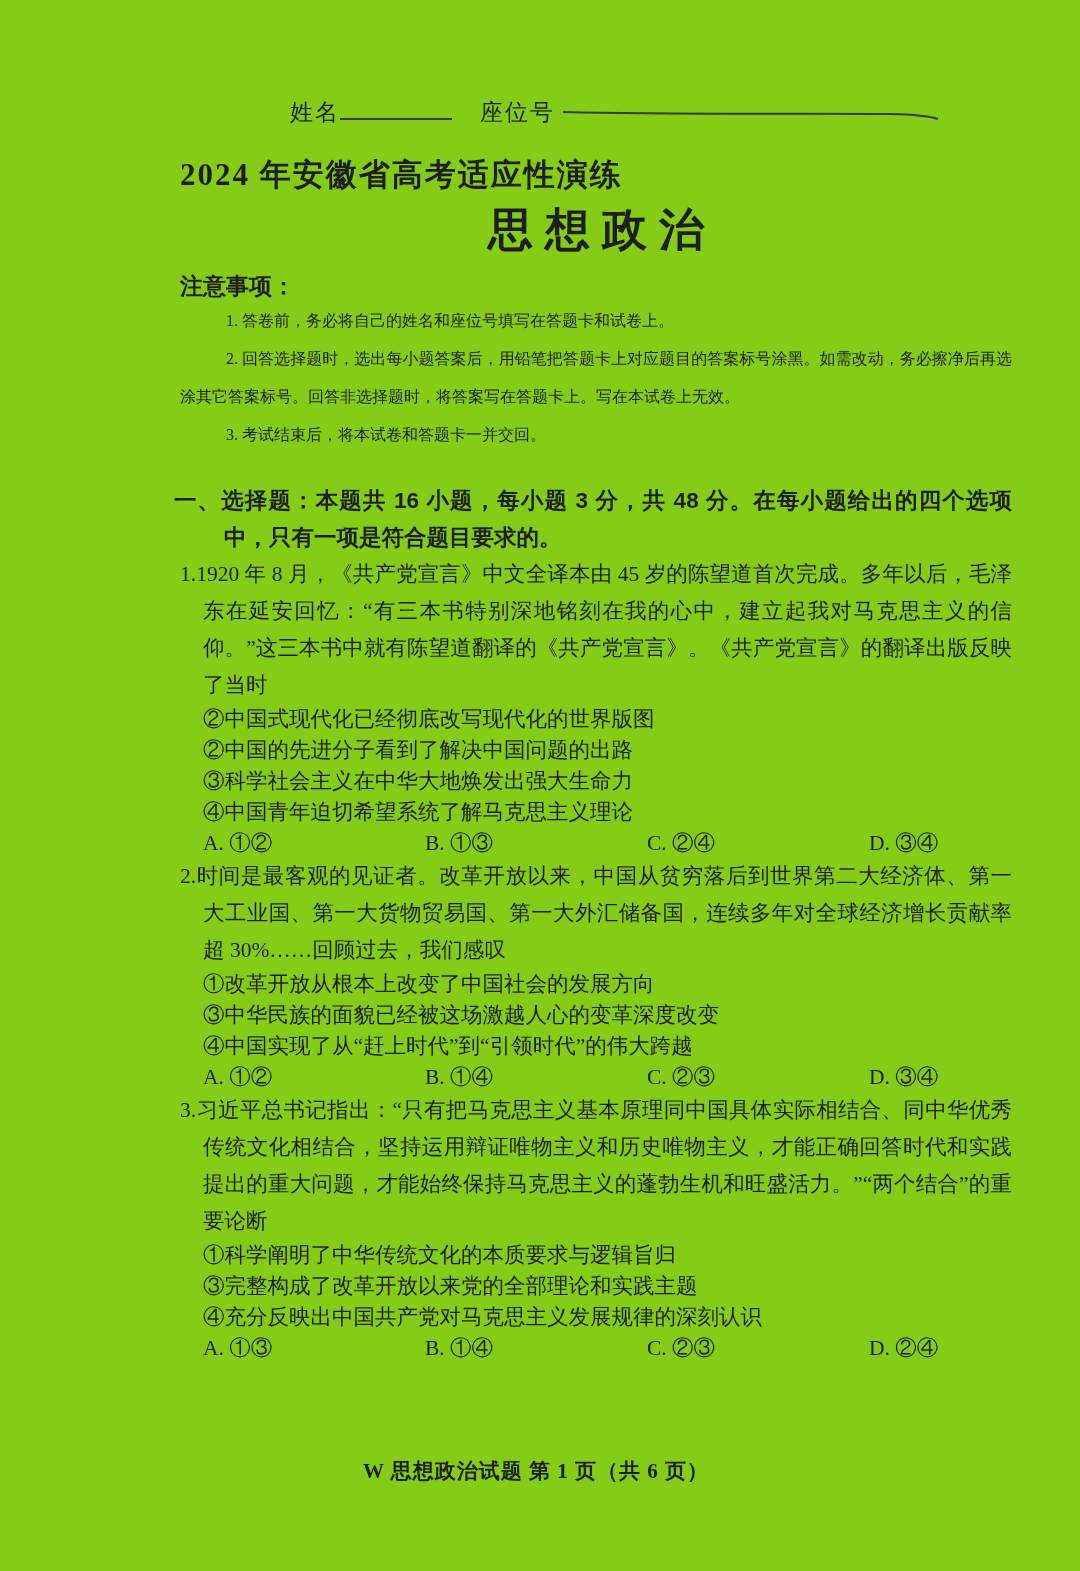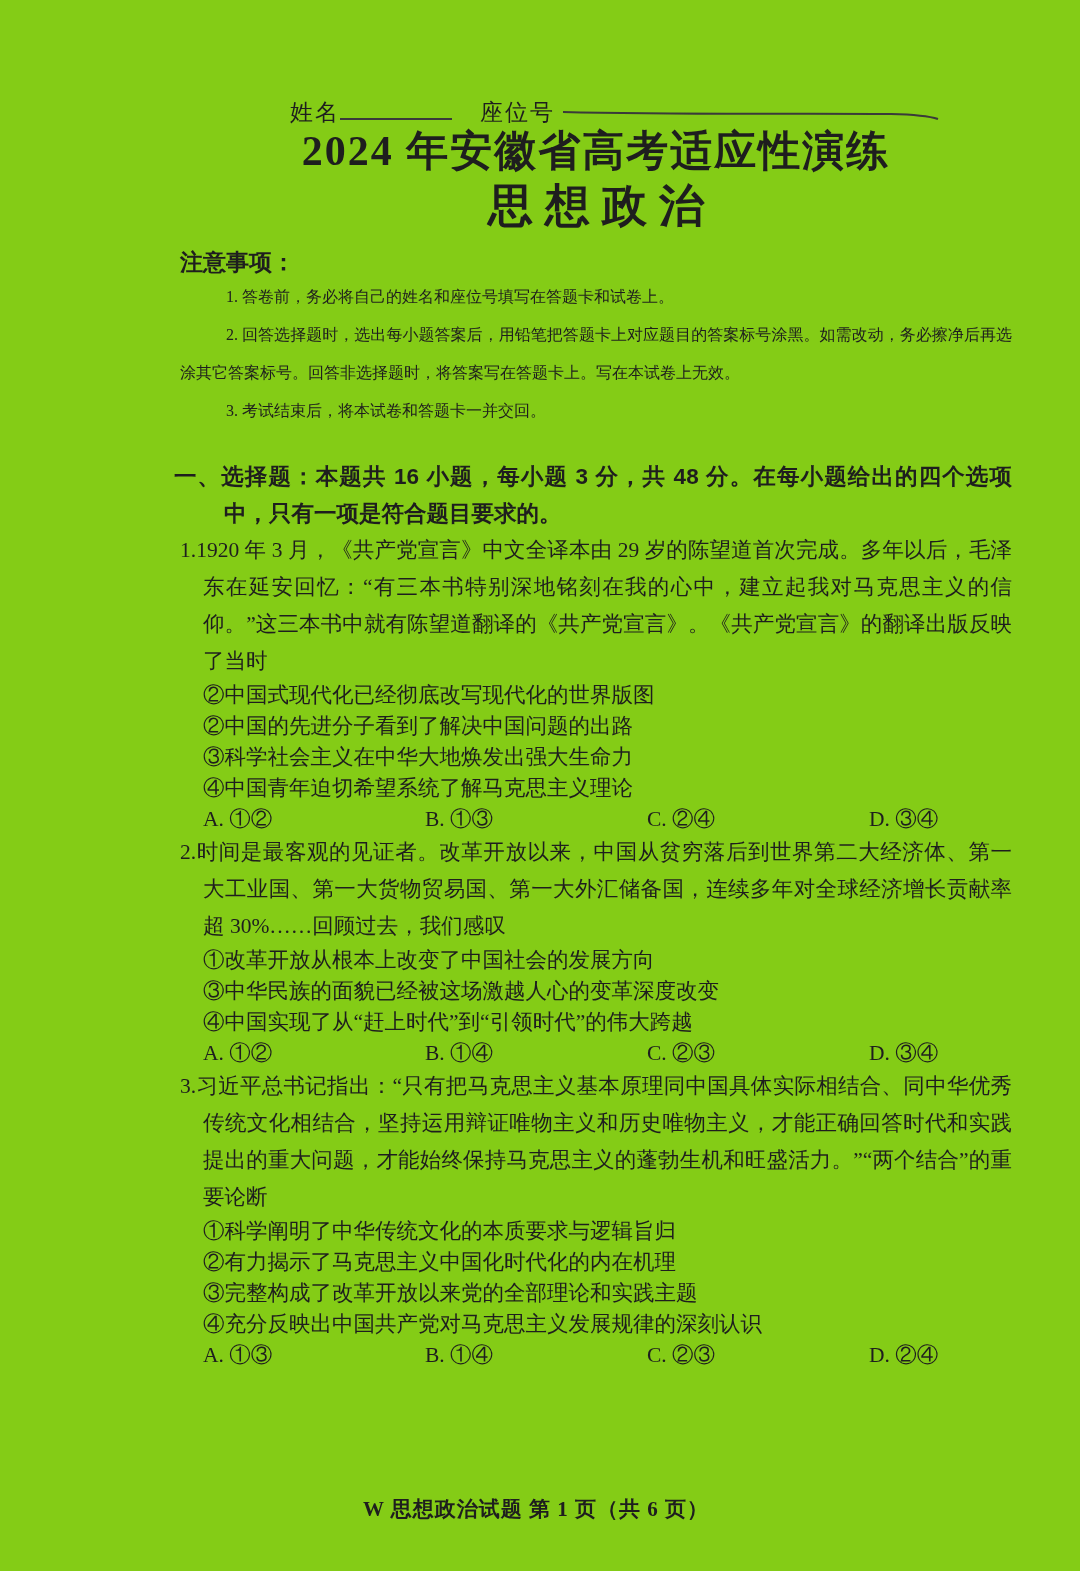--- a/index.html
+++ b/index.html
@@ -45,24 +45,24 @@
   .invalid-notice {
     text-align: center;
     font-family: "Liberation Sans", "DejaVu Sans", sans-serif;
     font-weight: 700;
     font-size: 27px;
     line-height: 36px;
     margin-top: 16px;
     letter-spacing: 1px;
   }
   .exam-title {
-    text-align: center;
-    font-weight: 700;
-    font-size: 42px;
+    font-weight: 700;
+    font-size: 31px;
     line-height: 42px;
+    margin-top: 24px;
     letter-spacing: 2px;
   }
   .subject-title {
     text-align: center;
     font-family: "Liberation Sans", "DejaVu Sans", sans-serif;
     font-weight: 700;
     font-size: 45px;
     line-height: 56px;
     margin-top: 6px;
     letter-spacing: 12px;
@@ -126,21 +126,20 @@
   
   .page-footer {
     position: absolute;
     left: 0;
     right: 8px;
     top: 1457px;
     text-align: center;
     font-weight: 700;
     font-size: 21px;
     letter-spacing: 1px;
-    margin-top: 38px;
   }
 </style>
 </head>
 <body>
 
 <div class="page">
   <div class="content">
 
     <div class="name-row">
       <span class="label">姓名</span><span class="blank-short"></span><span class="label seat-label">座位号</span><svg class="seat-line-svg" width="378" height="20" viewBox="0 0 378 20">
@@ -153,21 +152,21 @@
     <div class="subject-title">思想政治</div>
 
     <div class="notice-heading">注意事项：</div>
     <p class="notice-item">1. 答卷前，务必将自己的姓名和座位号填写在答题卡和试卷上。</p>
     <p class="notice-item">2. 回答选择题时，选出每小题答案后，用铅笔把答题卡上对应题目的答案标号涂黑。如需改动，务必擦净后再选涂其它答案标号。回答非选择题时，将答案写在答题卡上。写在本试卷上无效。</p>
     <p class="notice-item">3. 考试结束后，将本试卷和答题卡一并交回。</p>
 
     <div class="section-heading">一、选择题：本题共 16 小题，每小题 3 分，共 48 分。在每小题给出的四个选项中，只有一项是符合题目要求的。</div>
 
     <div class="question">
-      <p class="stem"><span>1.</span><span>1920 年 3 月，《共产党宣言》中文全译本由 29 岁的陈望道首次完成。多年以后，毛泽东在延安回忆：“有三本书特别深地铭刻在我的心中，建立起我对马克思主义的信仰。”这三本书中就有陈望道翻译的《共产党宣言》。《共产党宣言》的翻译出版反映了当时</span></p>
+      <p class="stem"><span>1.</span><span>1920 年 8 月，《共产党宣言》中文全译本由 45 岁的陈望道首次完成。多年以后，毛泽东在延安回忆：“有三本书特别深地铭刻在我的心中，建立起我对马克思主义的信仰。”这三本书中就有陈望道翻译的《共产党宣言》。《共产党宣言》的翻译出版反映了当时</span></p>
       <div class="statement">②中国式现代化已经彻底改写现代化的世界版图</div>
       <div class="statement">②中国的先进分子看到了解决中国问题的出路</div>
       <div class="statement">③科学社会主义在中华大地焕发出强大生命力</div>
       <div class="statement">④中国青年迫切希望系统了解马克思主义理论</div>
       <div class="options-row">
         <span class="option">A. ①②</span>
         <span class="option">B. ①③</span>
         <span class="option">C. ②④</span>
         <span class="option">D. ③④</span>
       </div>
@@ -182,21 +181,20 @@
         <span class="option">A. ①②</span>
         <span class="option">B. ①④</span>
         <span class="option">C. ②③</span>
         <span class="option">D. ③④</span>
       </div>
     </div>
 
     <div class="question">
       <p class="stem"><span>3.</span><span>习近平总书记指出：“只有把马克思主义基本原理同中国具体实际相结合、同中华优秀传统文化相结合，坚持运用辩证唯物主义和历史唯物主义，才能正确回答时代和实践提出的重大问题，才能始终保持马克思主义的蓬勃生机和旺盛活力。”“两个结合”的重要论断</span></p>
       <div class="statement">①科学阐明了中华传统文化的本质要求与逻辑旨归</div>
-      <div class="statement">②有力揭示了马克思主义中国化时代化的内在机理</div>
       <div class="statement">③完整构成了改革开放以来党的全部理论和实践主题</div>
       <div class="statement">④充分反映出中国共产党对马克思主义发展规律的深刻认识</div>
       <div class="options-row">
         <span class="option">A. ①③</span>
         <span class="option">B. ①④</span>
         <span class="option">C. ②③</span>
         <span class="option">D. ②④</span>
       </div>
     </div>
 

